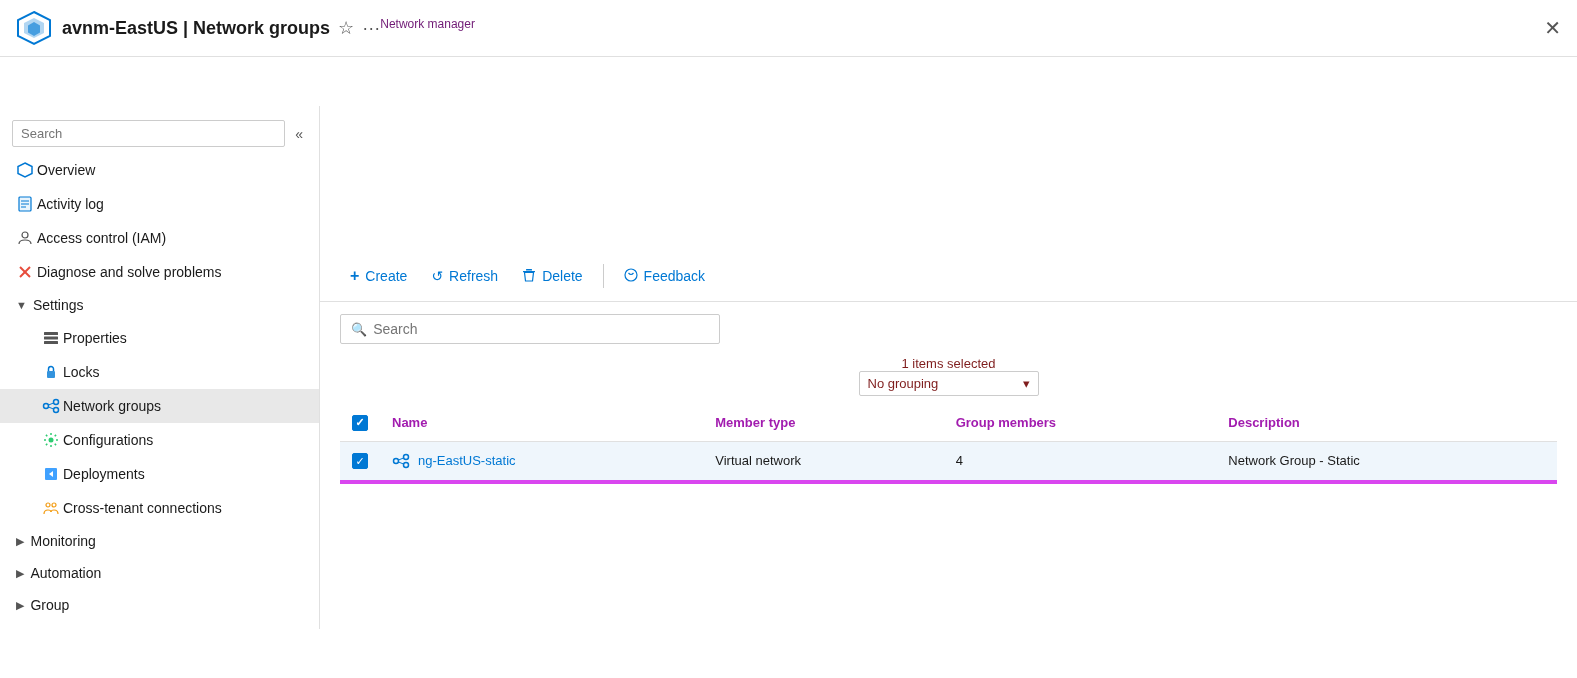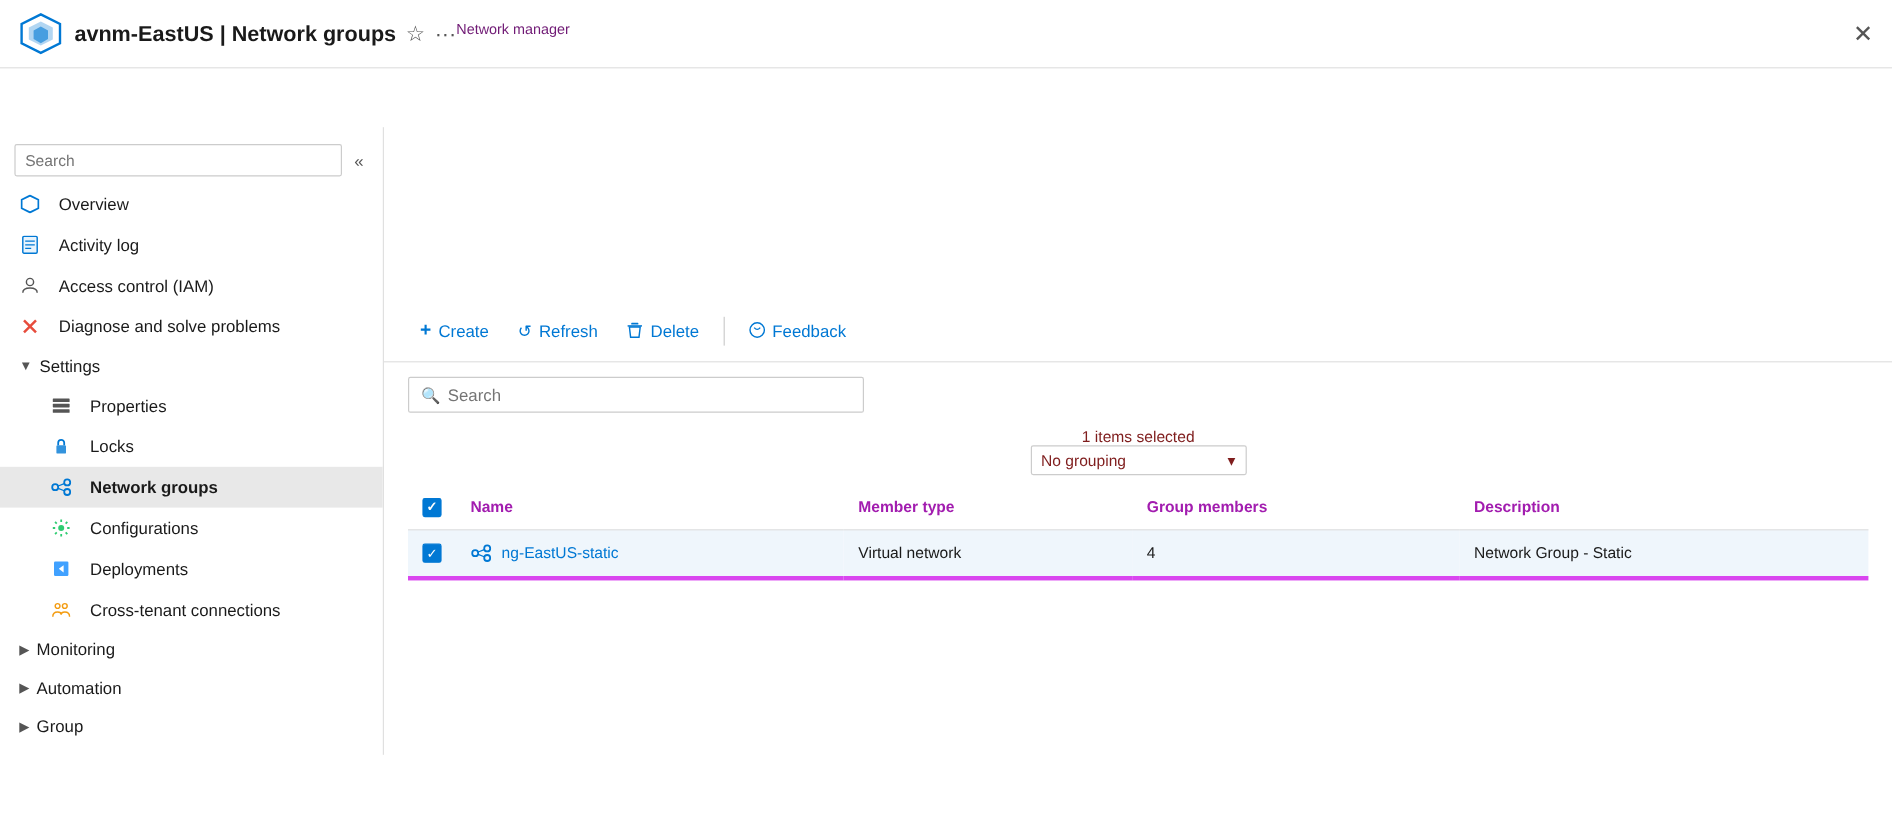--- a/index.html
+++ b/index.html
@@ -70,23 +70,23 @@
       font-size: 14px;
       padding: 2px 4px;
     }
     .sidebar-item {
       display: flex;
       align-items: center;
       padding: 8px 16px;
       cursor: pointer;
       font-size: 14px;
       color: #1a1a1a;
-      gap: 15px;
-    }
-    .sidebar-item.active { background: #e8e8e8; font-weight: 700; }
+      gap: 3px;
+    }
+    .sidebar-item.active { background: #e8e8e8; font-weight: 400; }
     .sidebar-item .icon { width: 18px; height: 18px; display: flex; align-items: center; justify-content: center; flex-shrink: 0; }
     .sidebar-section {
       display: flex;
       align-items: center;
       padding: 8px 16px;
       cursor: pointer;
       font-size: 14px;
       color: #1a1a1a;
       gap: 6px;
       font-weight: 500;

